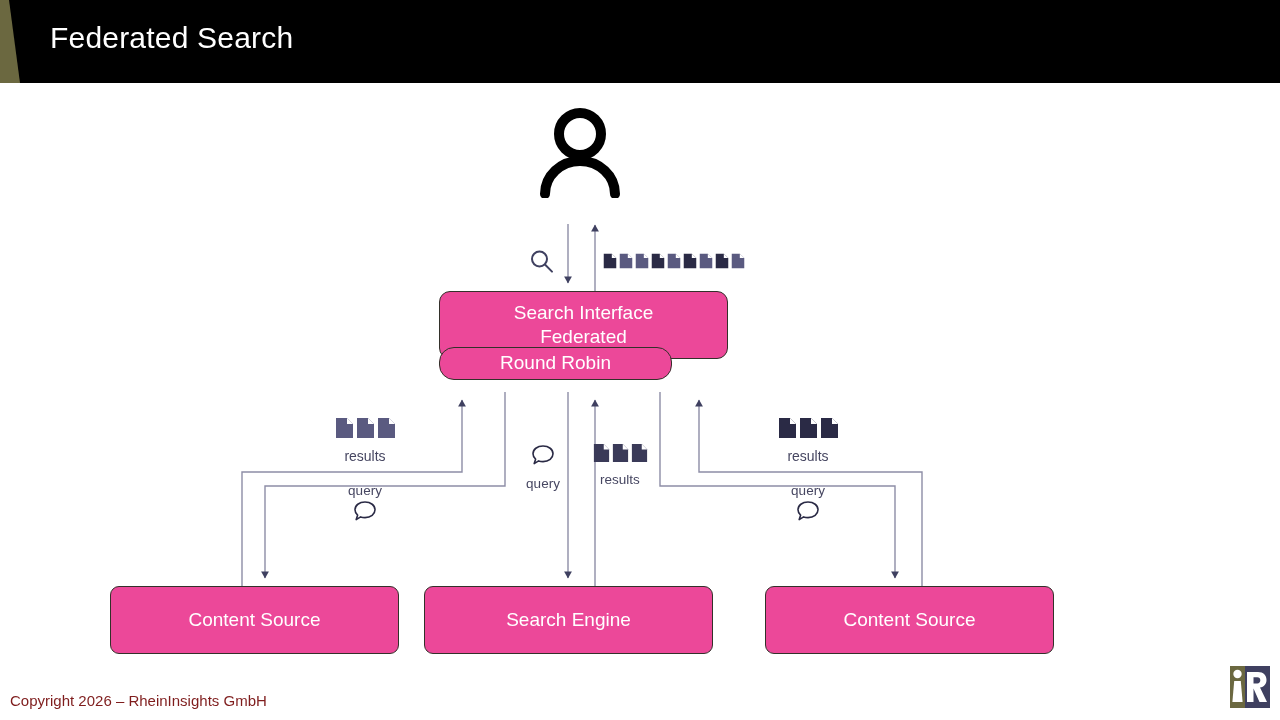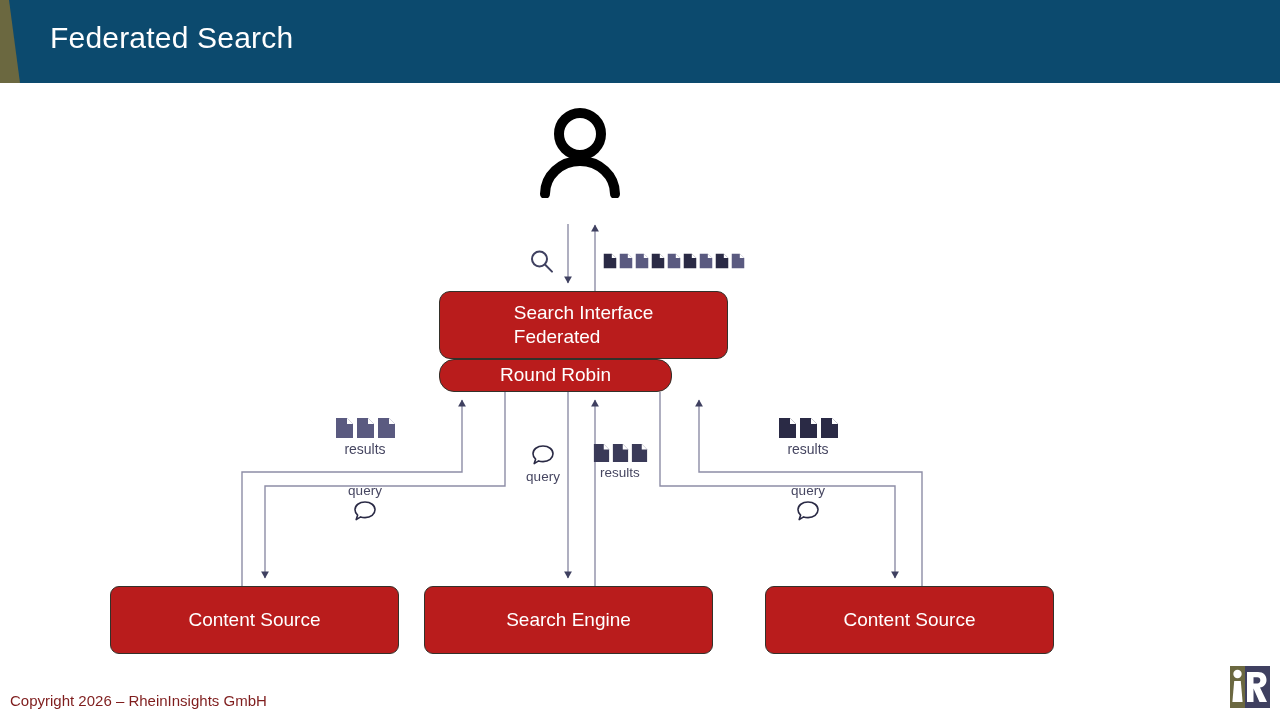--- a/index.html
+++ b/index.html
@@ -14,21 +14,21 @@
     overflow: hidden;
     font-family: "Liberation Sans", sans-serif;
     color: #3d3d5c;
   }
 
   
   #header {
     position: absolute;
     left: 0; top: 0;
     width: 1280px; height: 83px;
-    background: #0c4a6e;
+    background: #000000;
     overflow: hidden;
   }
   #header-wedge {
     position: absolute;
     left: 0; top: 0;
     width: 22px; height: 83px;
     background: #6B6840;
     clip-path: polygon(0 0, 9px 0, 20px 83px, 0 83px);
   }
   #page-title {
@@ -50,39 +50,39 @@
     position: absolute;
     left: 0; top: 0;
     width: 1280px; height: 637px;
     pointer-events: none;
   }
 
   
   .node {
     position: absolute;
     box-sizing: border-box;
-    background: #b91c1c;
+    background: #ec4899;
     border: 1px solid #33312a;
     border-radius: 9px;
     color: #ffffff;
     display: flex;
     align-items: center;
     justify-content: center;
-    text-align: left;
+    text-align: center;
     font-size: 19px;
     line-height: 1.28;
   }
   #node-middleware {
     left: 439px; top: 208px;
     width: 289px; height: 68px;
     border-radius: 11px;
     z-index: 3;
   }
   #node-roundrobin {
-    left: 439px; top: 276px;
+    left: 439px; top: 264px;
     width: 233px; height: 33px;
     border-radius: 15px;
     z-index: 3;
   }
   #node-source-left {
     left: 110px; top: 503px;
     width: 289px; height: 68px;
     z-index: 3;
   }
   #node-engine {
@@ -109,21 +109,21 @@
     position: absolute;
     z-index: 2;
     display: flex;
     flex-direction: column;
     align-items: center;
     white-space: nowrap;
   }
   .glyph-label {
     font-size: 13.5px;
     color: #464661;
-    margin-top: 2px;
+    margin-top: 9px;
   }
   .glyph-label.big { font-size: 14px; }
   .docs-row { display: flex; gap: 2px; }
 
   #search-icon-wrap { left: 527px; top: 164px; }
   #docs-top-wrap    { left: 603px; top: 168px; }
 
   #grp-left-results  { left: 327px; top: 334px; width: 76px; }
   #grp-left-query    { left: 327px; top: 400px; width: 76px; }
   #grp-mid-query     { left: 513px; top: 360px; width: 60px; }

